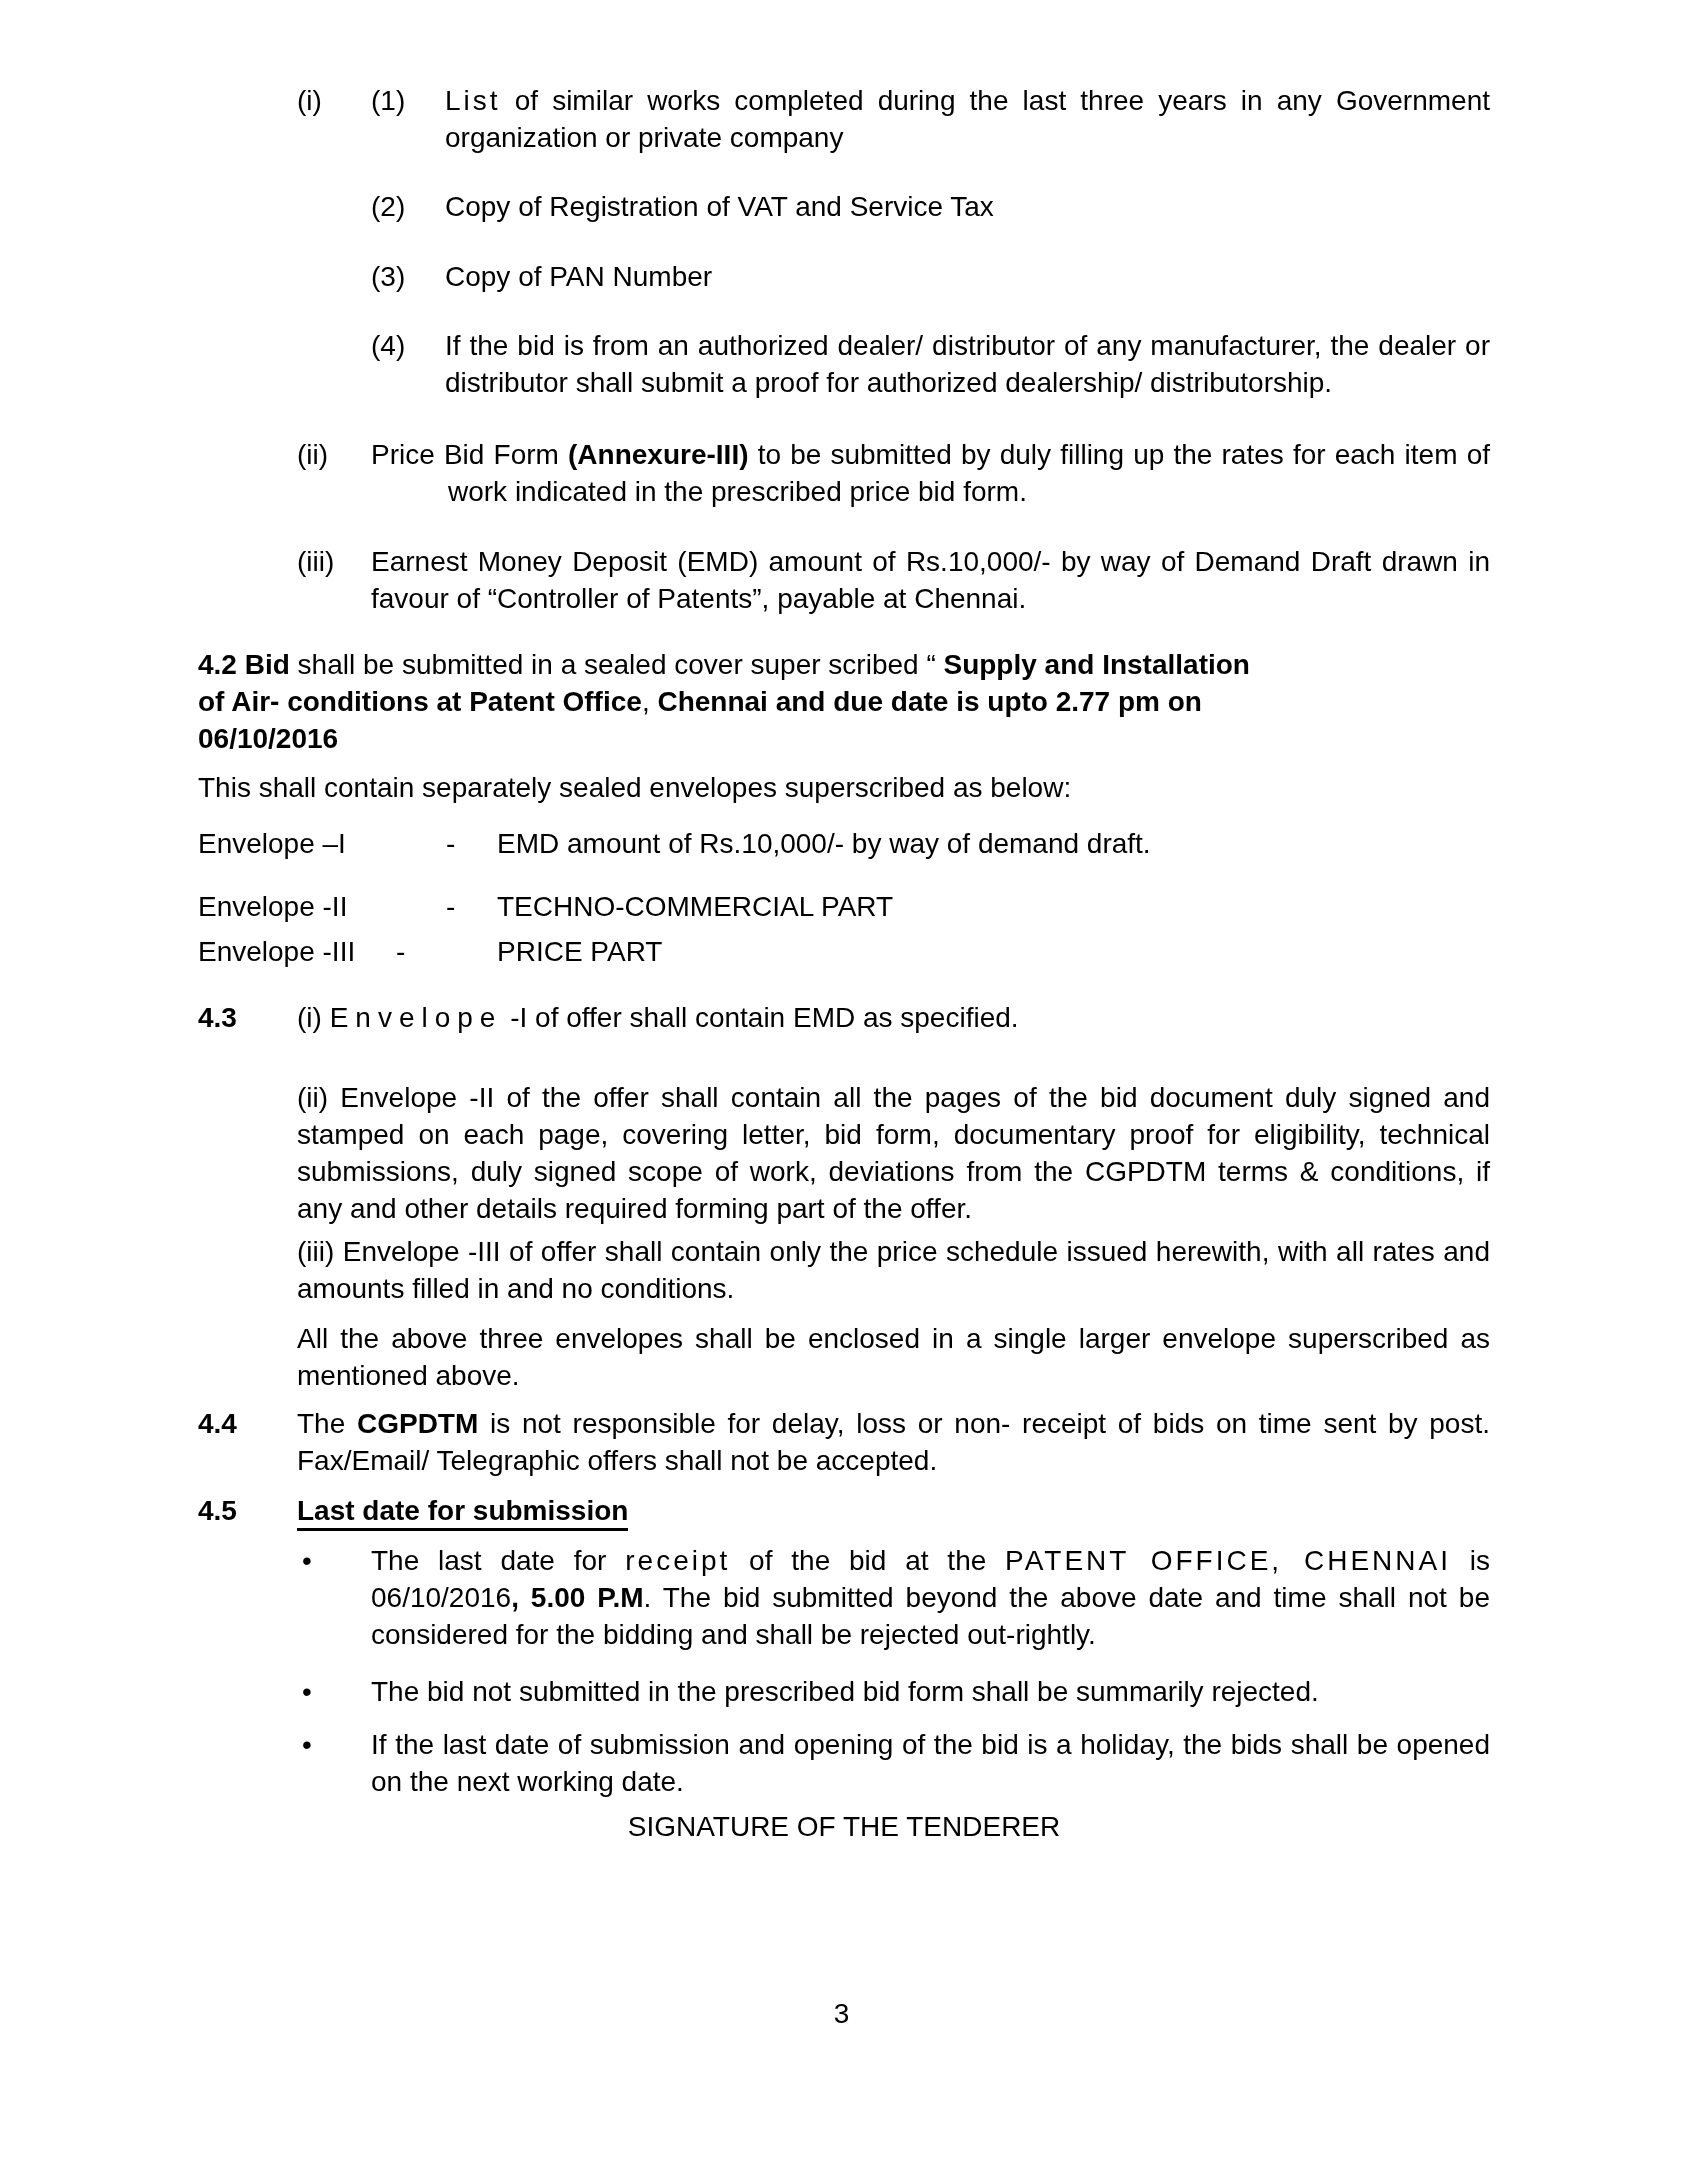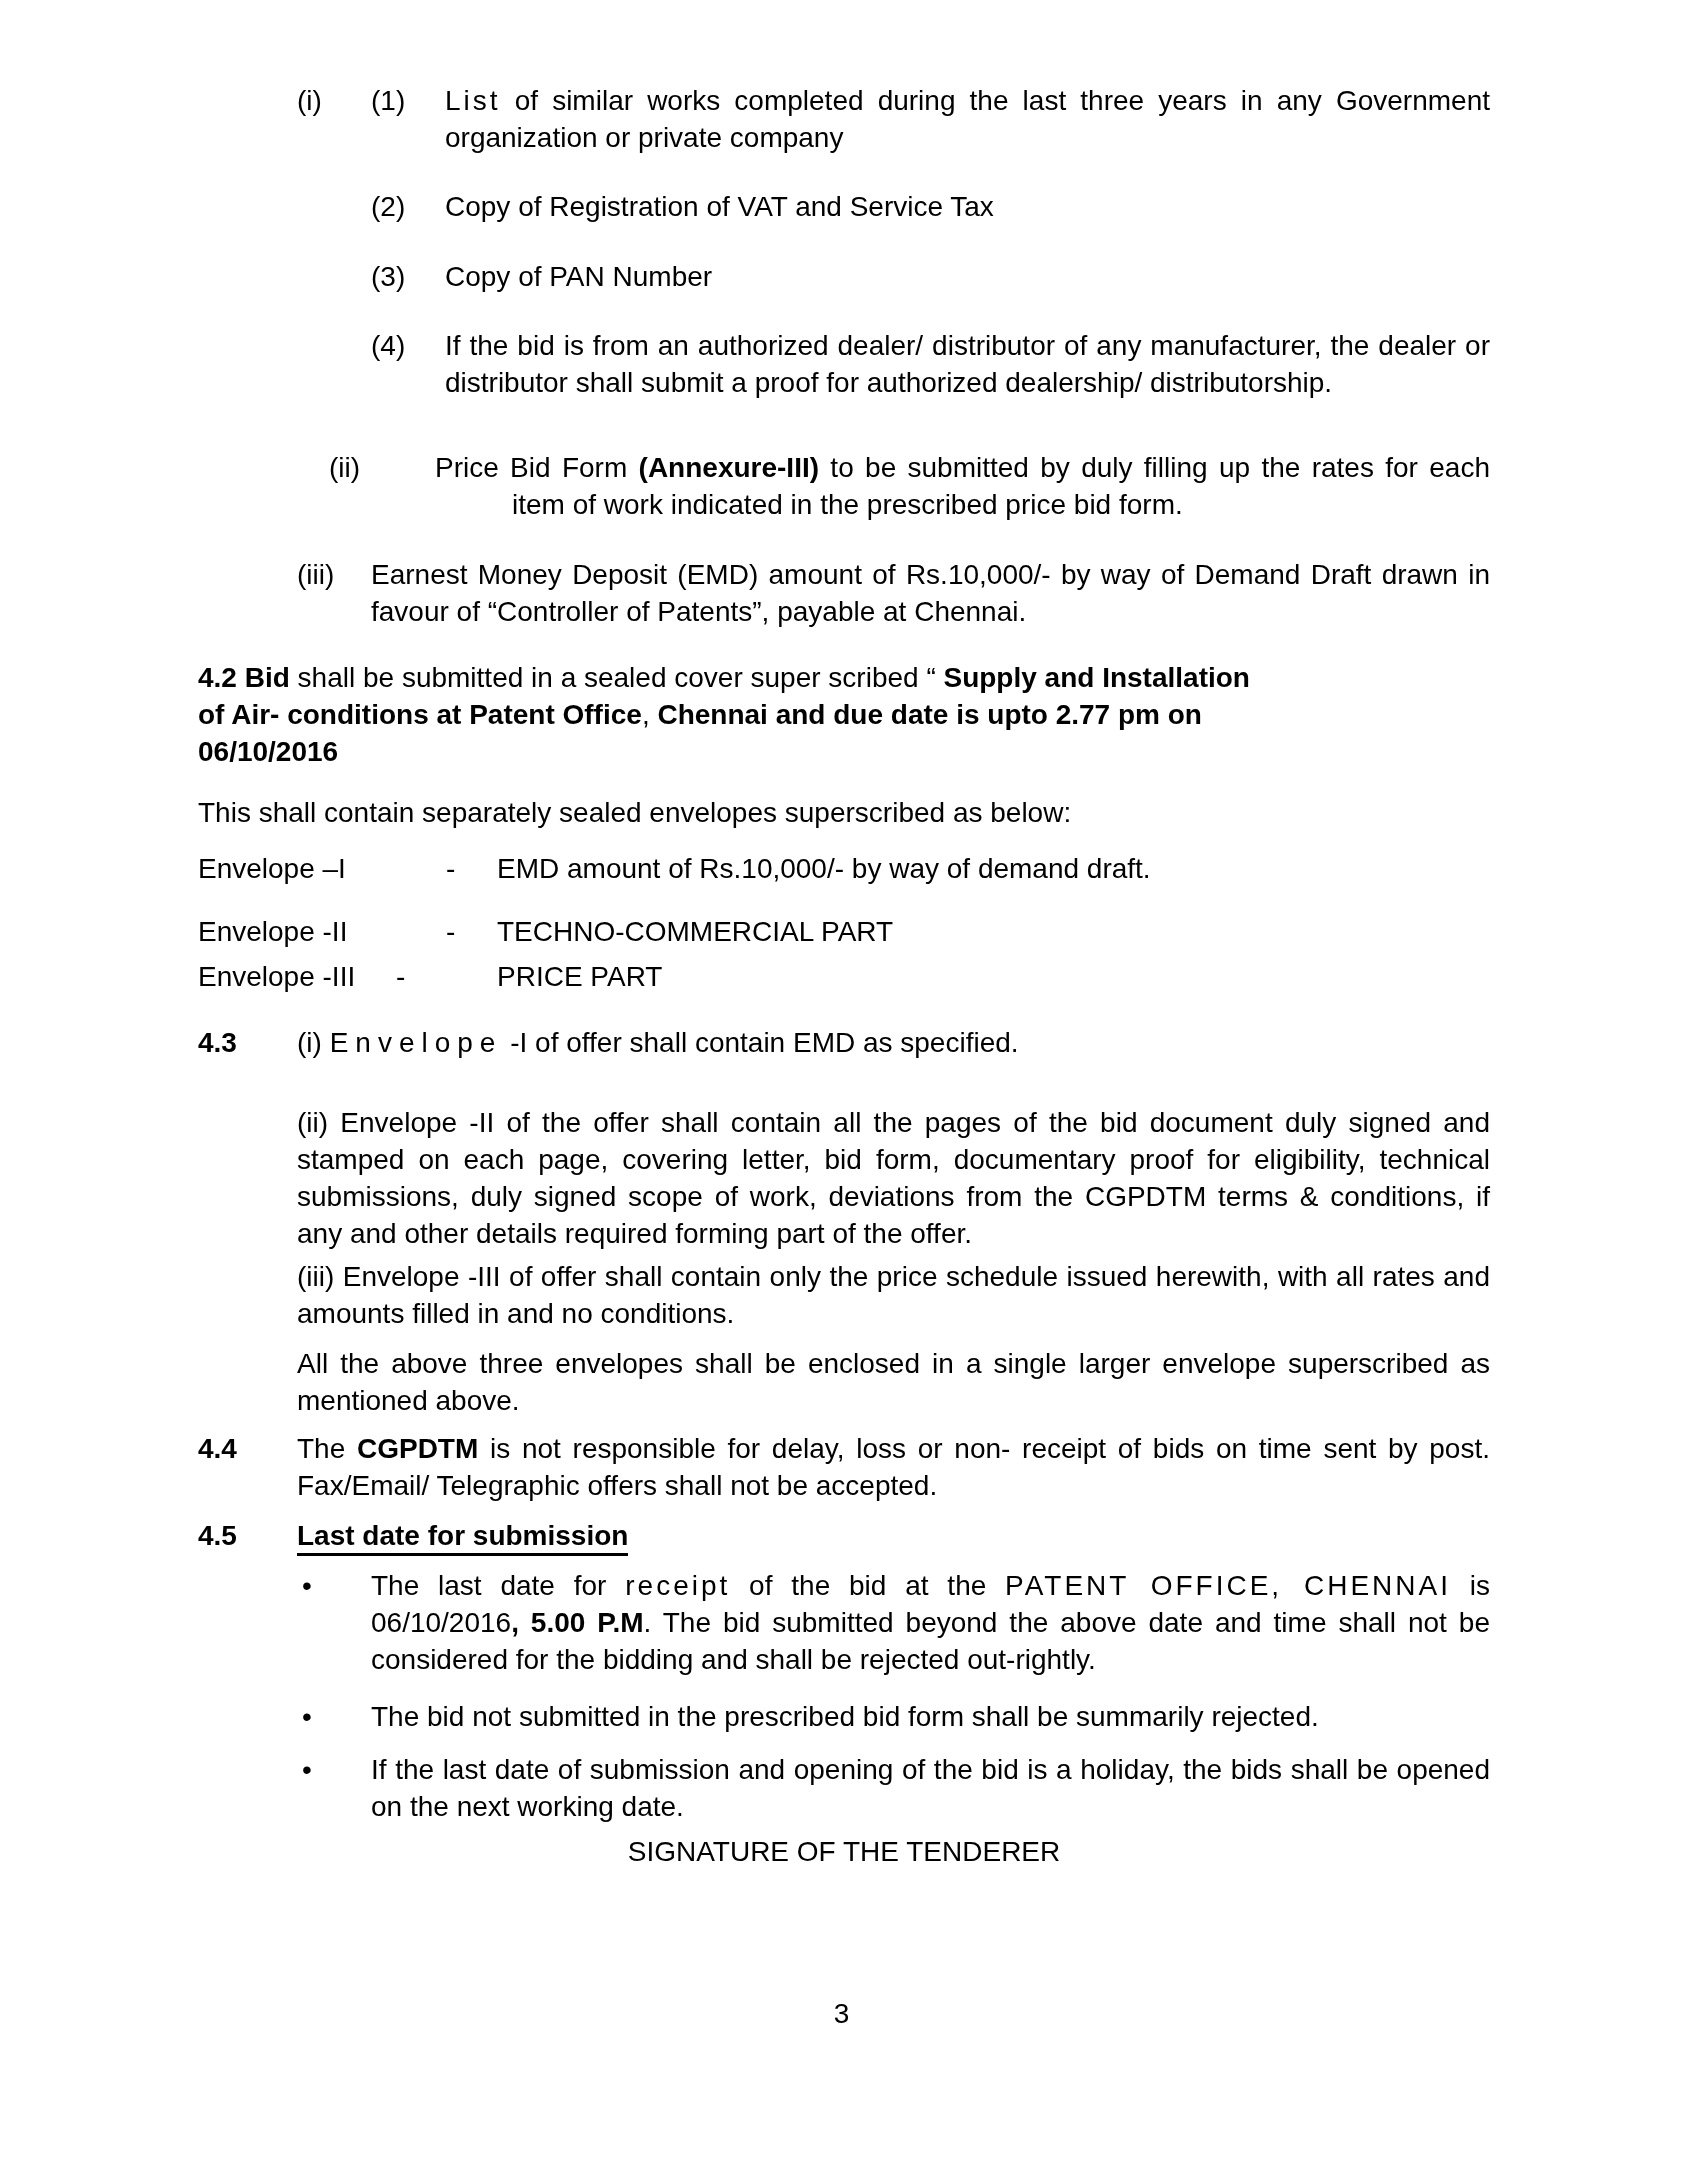--- a/index.html
+++ b/index.html
@@ -58,39 +58,39 @@
     <div class="txt">Copy of  PAN Number</div>
   </div>
 
   <div class="row" style="margin-top:32px;">
     <div class="sp100"></div>
     <div class="c75"></div>
     <div class="c75">(4)</div>
     <div class="txt just">If the bid is from an authorized dealer/ distributor of any manufacturer, the dealer or distributor shall submit a proof for authorized dealership/ distributorship.</div>
   </div>
 
-  <div class="row" style="margin-top:48px;gap:32px;">
+  <div class="row" style="margin-top:35px;">
     <div class="sp100"></div>
     <div class="c75">(ii)</div>
     <div class="txt just hang"><span>Price Bid Form </span><span class="b">(Annexure-III)</span><span> to be submitted by duly filling up the rates for each item of work indicated in the prescribed price bid form.</span></div>
   </div>
 
   <div class="row" style="margin-top:33px;">
     <div class="sp100"></div>
     <div class="c75">(iii)</div>
     <div class="txt just">Earnest Money Deposit (EMD) amount of Rs.10,000/- by way of Demand Draft drawn in favour of “Controller of Patents”, payable at Chennai.</div>
   </div>
 
   <div style="margin-top:29px;">
     <span class="b">4.2 Bid</span><span> shall be submitted in a sealed cover super scribed “ </span><span class="b">Supply and Installation</span><br>
     <span class="b">of Air- conditions at Patent Office</span><span>, </span><span class="b">Chennai and due date is upto 2.77 pm on</span><br>
     <span class="b">06/10/2016</span>
   </div>
 
-  <div style="margin-top:24px;">This shall contain separately sealed envelopes superscribed as below:</div>
+  <div style="margin-top:12px;">This shall contain separately sealed envelopes superscribed as below:</div>
 
   <div class="row" style="margin-top:19px;">
     <div class="env-label">Envelope –I</div>
     <div class="env-dash">-</div>
     <div class="txt">EMD amount of Rs.10,000/- by way of demand draft.</div>
   </div>
   <div class="row" style="margin-top:26px;align-items:flex-end;">
     <div class="env-label">Envelope -II</div>
     <div class="env-dash">-</div>
     <div class="txt">TECHNO-COMMERCIAL PART</div>

